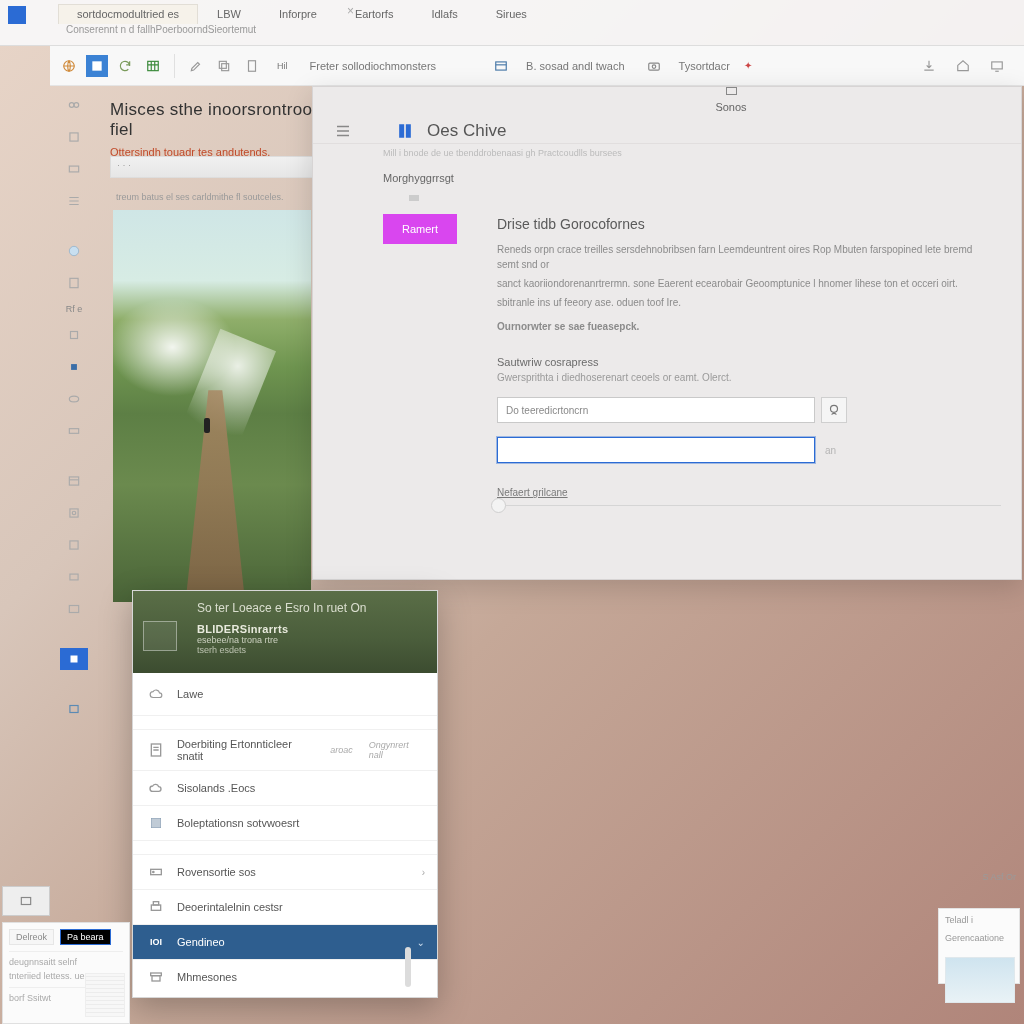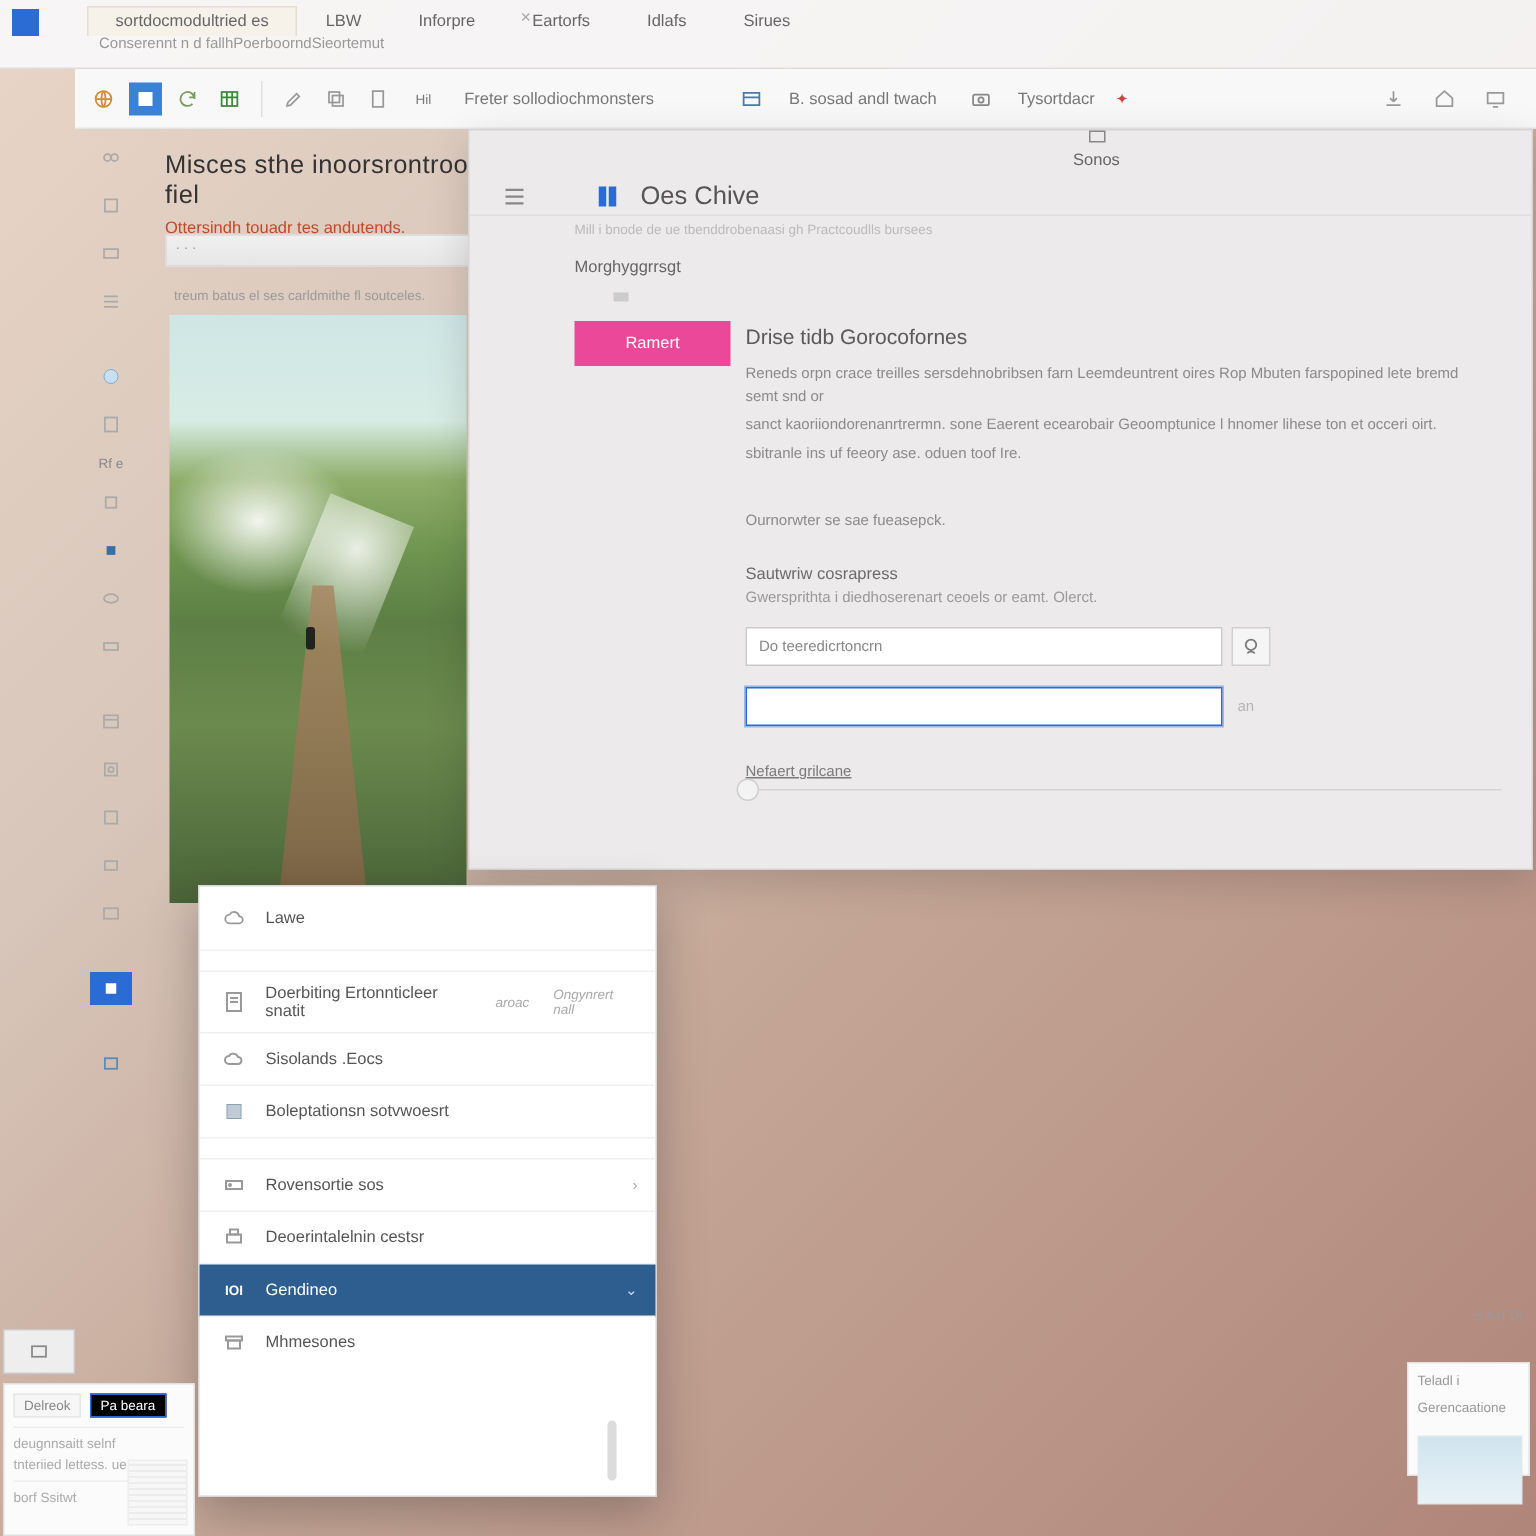--- a/index.html
+++ b/index.html
@@ -122,27 +122,27 @@
   }
   .hicon { width:24px; height:20px; display:flex; align-items:center; justify-content:center; color:#777; }
   .hicon.blue { color:#2b6bd4; }
   .settings-head h2 { font-size:17px; font-weight:400; color:#555; }
   .settings-tiny { font-size:9px; color:#bbb; padding:4px 0 0 70px; }
   .settings-tab { font-size:11px; color:#666; padding:14px 0 6px 70px; }
 
   .settings-body { display:flex; padding:10px 20px 0 70px; gap:28px; }
   .settings-left { width:86px; }
   .settings-btn {
-    display:block; width:104px; height:30px; background:#ec4899; color:#fff;
+    display:block; width:74px; height:30px; background:#d946ef; color:#fff;
     font-size:11px; text-align:center; line-height:30px; cursor:pointer; border:none;
   }
   .settings-main { flex:1; padding-top:2px; }
   .settings-main h3 { font-size:14px; font-weight:400; color:#5a5a5a; margin-bottom:10px; }
   .settings-main p { font-size:10px; color:#8b8b8b; line-height:1.5; margin-bottom:4px; max-width:480px; }
-  .settings-main .note { margin-top:30px; font-size:10px; color:#8b8b8b; }
+  .settings-main .note { margin-top:9px; font-size:10px; color:#8b8b8b;font-weight:bold; }
   .settings-sub { margin-top:22px; font-size:11px; color:#6b6b6b; }
   .settings-subdesc { font-size:10px; color:#9a9a9a; margin-top:4px; }
 
   .field-row { margin-top:14px; display:flex; align-items:center; gap:6px; }
   .text-input {
     width:318px; height:26px; border:1px solid #c9c9c9; background:#fff;
     padding:0 8px; font-size:10px; color:#888;
   }
   .text-input.focus { border:1px solid #2b6bd4; box-shadow:0 0 0 1px rgba(43,107,212,0.4); }
   .field-icon {
@@ -501,20 +501,27 @@
         <span class="divider-label">Nefaert grilcane</span>
         <div class="divider-line">
           <div class="divider-knob"></div>
         </div>
       </div>
     </div>
   </div>
 </div>
 
 <div class="popup">
+  <div class="popup-head">
+    <div class="thumb"></div>
+    <div class="title">So ter Loeace e Esro In ruet On</div>
+    <div class="big">BLIDERSinrarrts</div>
+    <div class="sub">esebee/na trona rtre</div>
+    <div class="sub2">tserh esdets</div>
+  </div>
 
   <div class="popup-row first">
     <span class="picon">
       <svg width="20" height="14" viewBox="0 0 24 24" fill="none" stroke="#999" stroke-width="2">
           <path d="M7 18a5 5 0 010-10 6 6 0 0111 2 4 4 0 010 8H7z"></path>
         </svg>
     </span>
     <span>Lawe</span>
   </div>
   <div style="height:14px;border-bottom:1px solid #f0f0f0;"></div>

